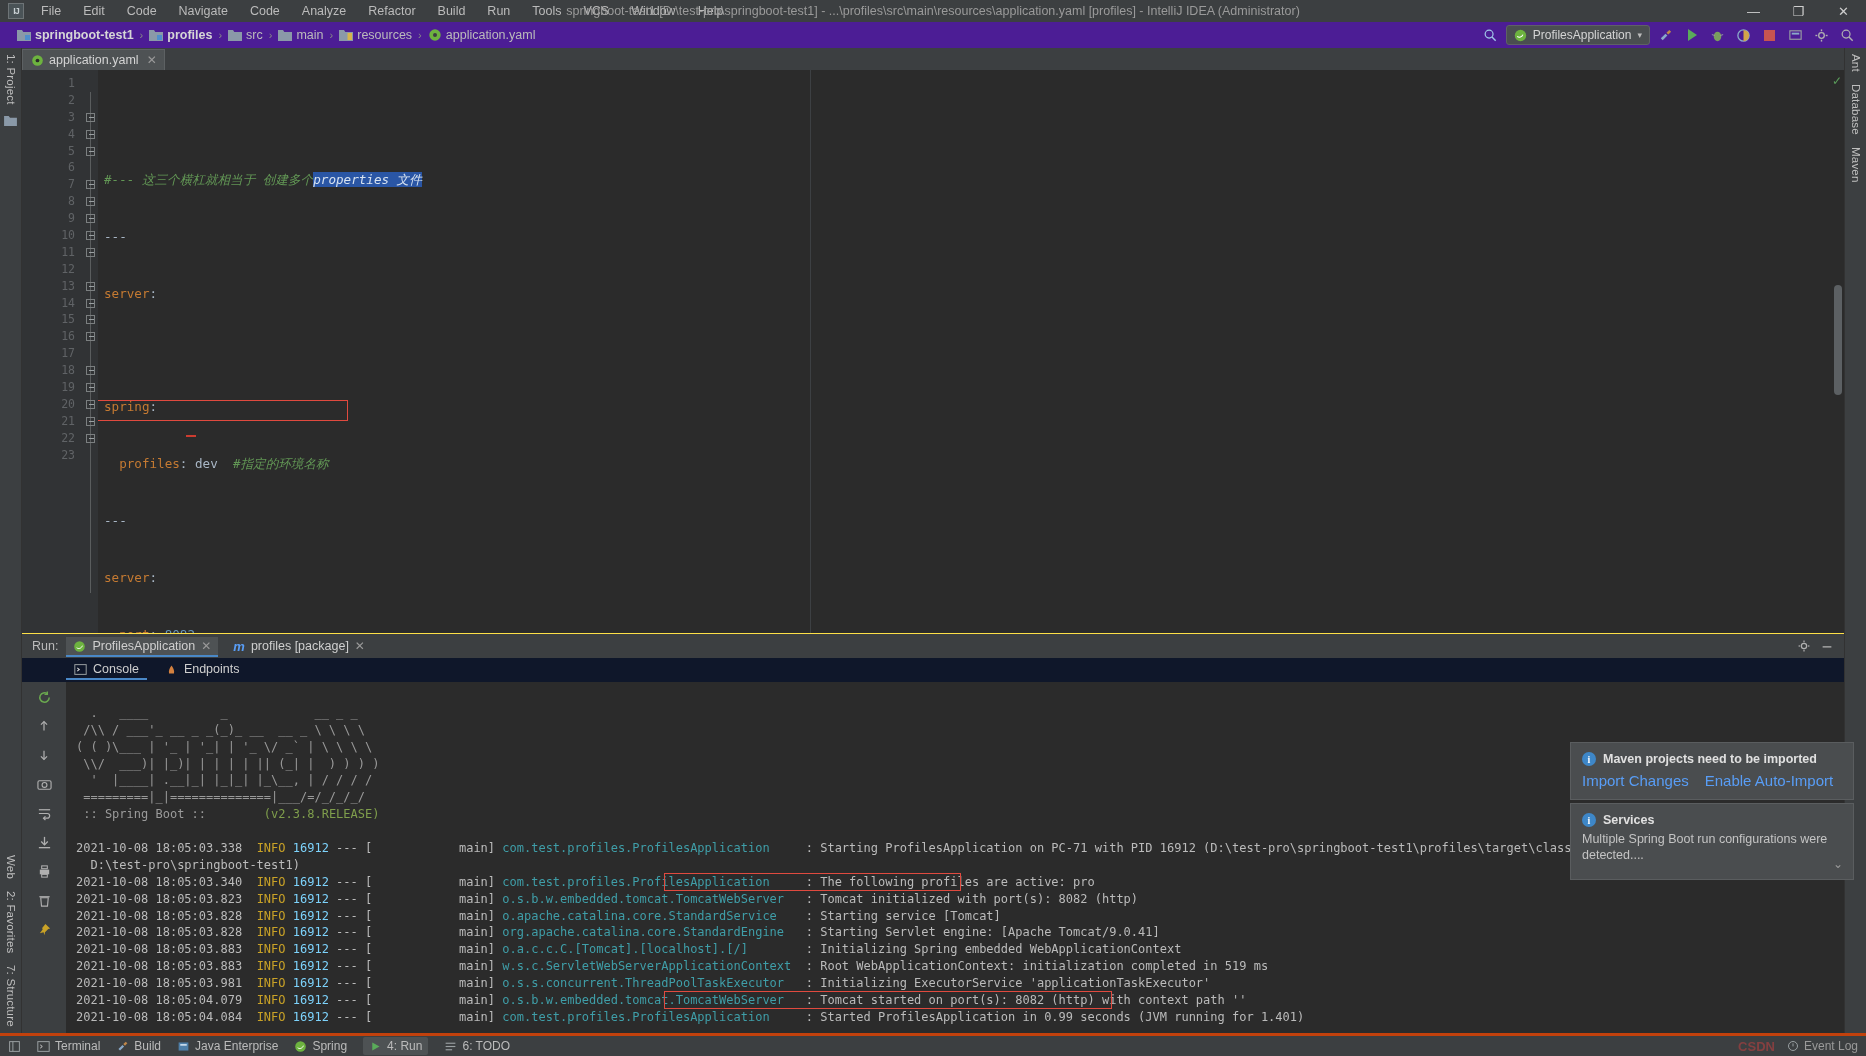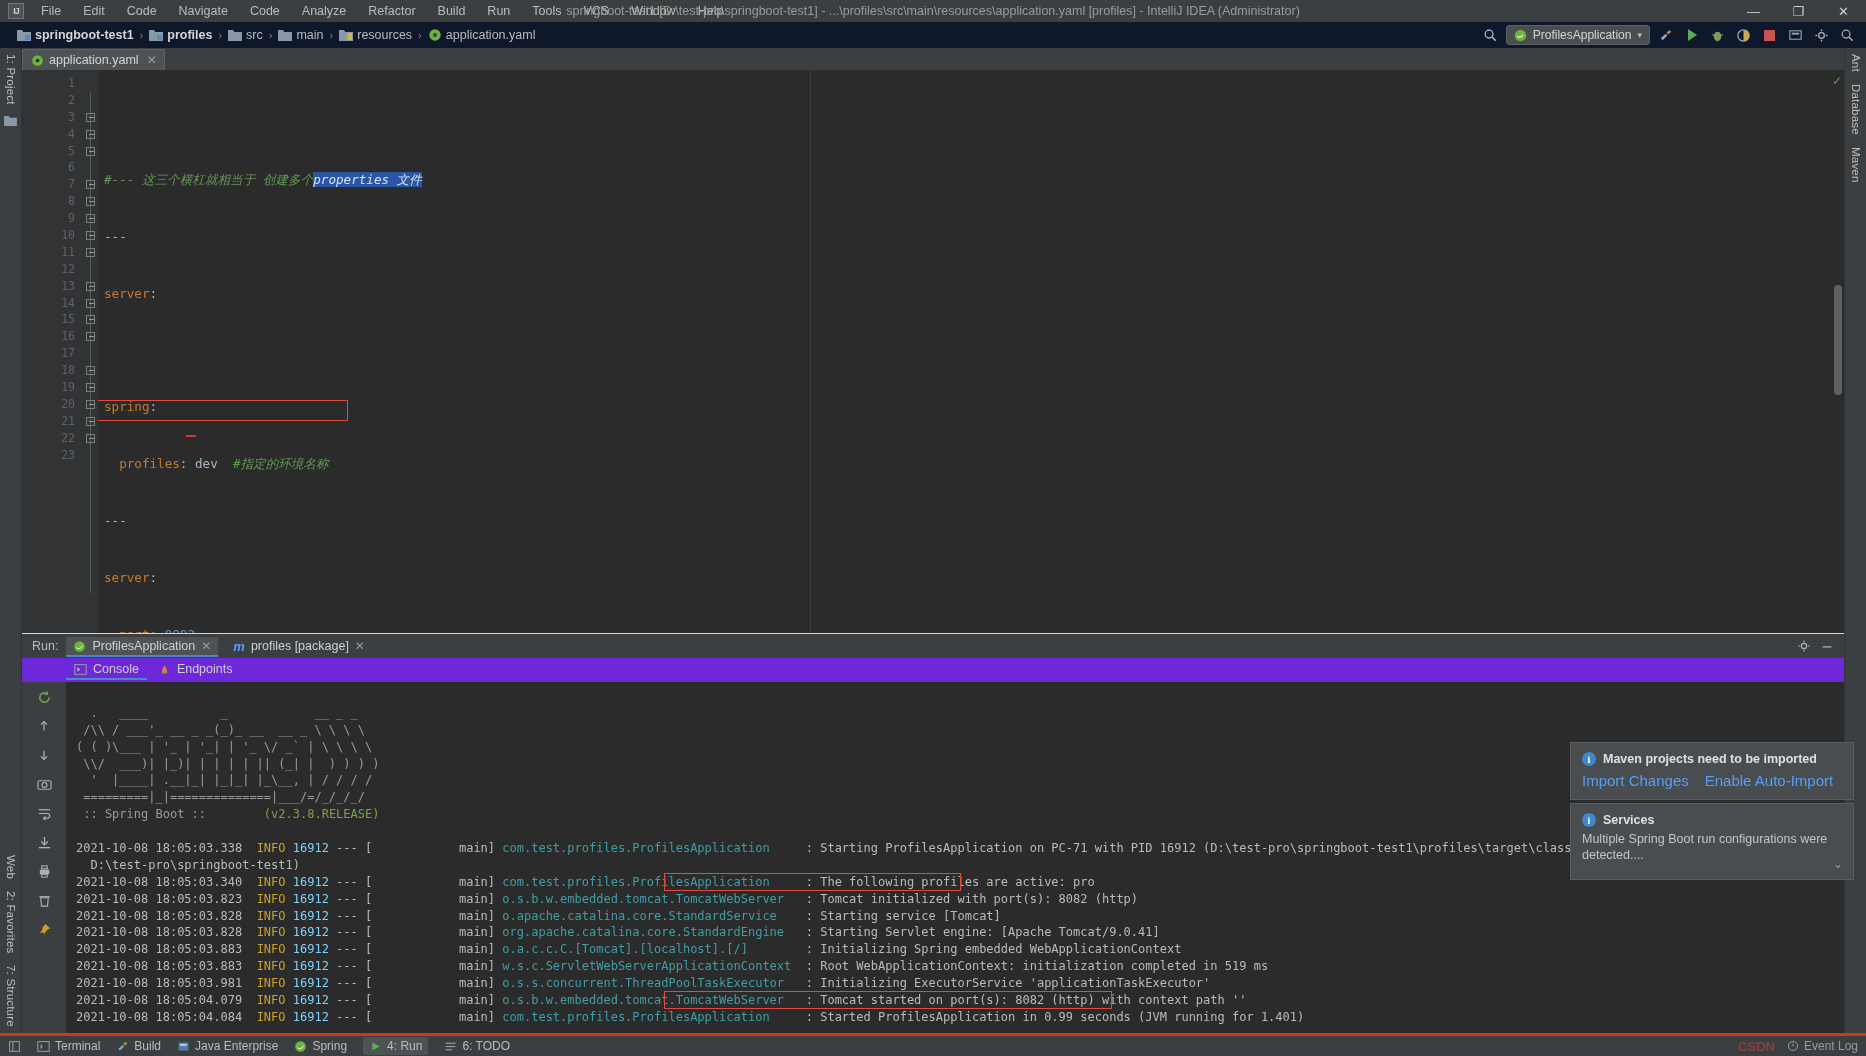--- a/index.html
+++ b/index.html
@@ -14,21 +14,21 @@
     display:flex; align-items:center; justify-content:center; letter-spacing:-1px; }
   .menubar { display:flex; gap:0; }
   .menubar .mi { padding:3px 11px; font-size:12.5px; color:#bbbbbb; cursor:default; }
   .win-title { position:absolute; left:0; right:0; text-align:center; font-size:12.5px;
     color:#9a9a9a; pointer-events:none; }
   .win-ctrl { margin-left:auto; display:flex; z-index:3; }
   .win-ctrl div { width:45px; height:22px; display:flex; align-items:center;
     justify-content:center; font-size:13px; color:#cfcfcf; }
 
   
-  .navbar { height:26px; background:#0f172a; display:flex; align-items:center;
+  .navbar { height:26px; background:#4c1d95; display:flex; align-items:center;
     padding-left:14px; font-size:12.5px; position:relative; }
   .crumb { display:flex; align-items:center; gap:4px; padding:1px 3px; }
   .crumb.bold { font-weight:bold; color:#d6d6d6; }
   .crumb-sep { color:#888; margin:0 3px; font-size:11px; }
 
   .tb-right { margin-left:auto; display:flex; align-items:center; gap:5px;
     padding-right:8px; }
   .runcfg { display:flex; align-items:center; gap:6px; background:#4a4e50;
     border:1px solid #5e6264; border-radius:3px; padding:2px 7px; font-size:12px;
     color:#d4d4d4; height:20px; }
@@ -97,22 +97,22 @@
     font-size:12.5px; position:relative; }
   .run-label { color:#bbbbbb; }
   .rtab { display:flex; align-items:center; gap:6px; padding:2px 7px; font-size:12.5px;
     color:#cfcfcf; position:relative; }
   .rtab.sel { background:#4e5254; }
   .rtab.sel:after { content:""; position:absolute; left:0; right:0; bottom:-2px;
     height:2px; background:#4a88c7; }
   .rtab .x { color:#9a9a9a; font-size:12px; }
   .run-head-right { margin-left:auto; display:flex; gap:9px; padding-right:10px; }
 
-  .sub-tabs { height:24px; display:flex; align-items:center; padding-left:48px; gap:11px;
-    font-size:12.5px; background:#6d28d9; }
+  .sub-tabs { height:24px; display:flex; align-items:center; padding-left:48px; gap:18px;
+    font-size:12.5px; background:#0f172a; }
   .stab { display:flex; align-items:center; gap:6px; padding:2px 4px 4px; color:#cfcfcf;
     position:relative; }
   .stab.sel:after { content:""; position:absolute; left:-4px; right:-4px; bottom:0;
     height:2px; background:#4a88c7; }
 
   .console-row { flex:1; display:flex; min-height:0; }
   .console-side { width:44px; background:#3c3f41; display:flex; flex-direction:column;
     align-items:center; padding-top:4px; gap:7px; }
   .cs-btn { width:26px; height:22px; display:flex; align-items:center; justify-content:center;
     border-radius:3px; }

